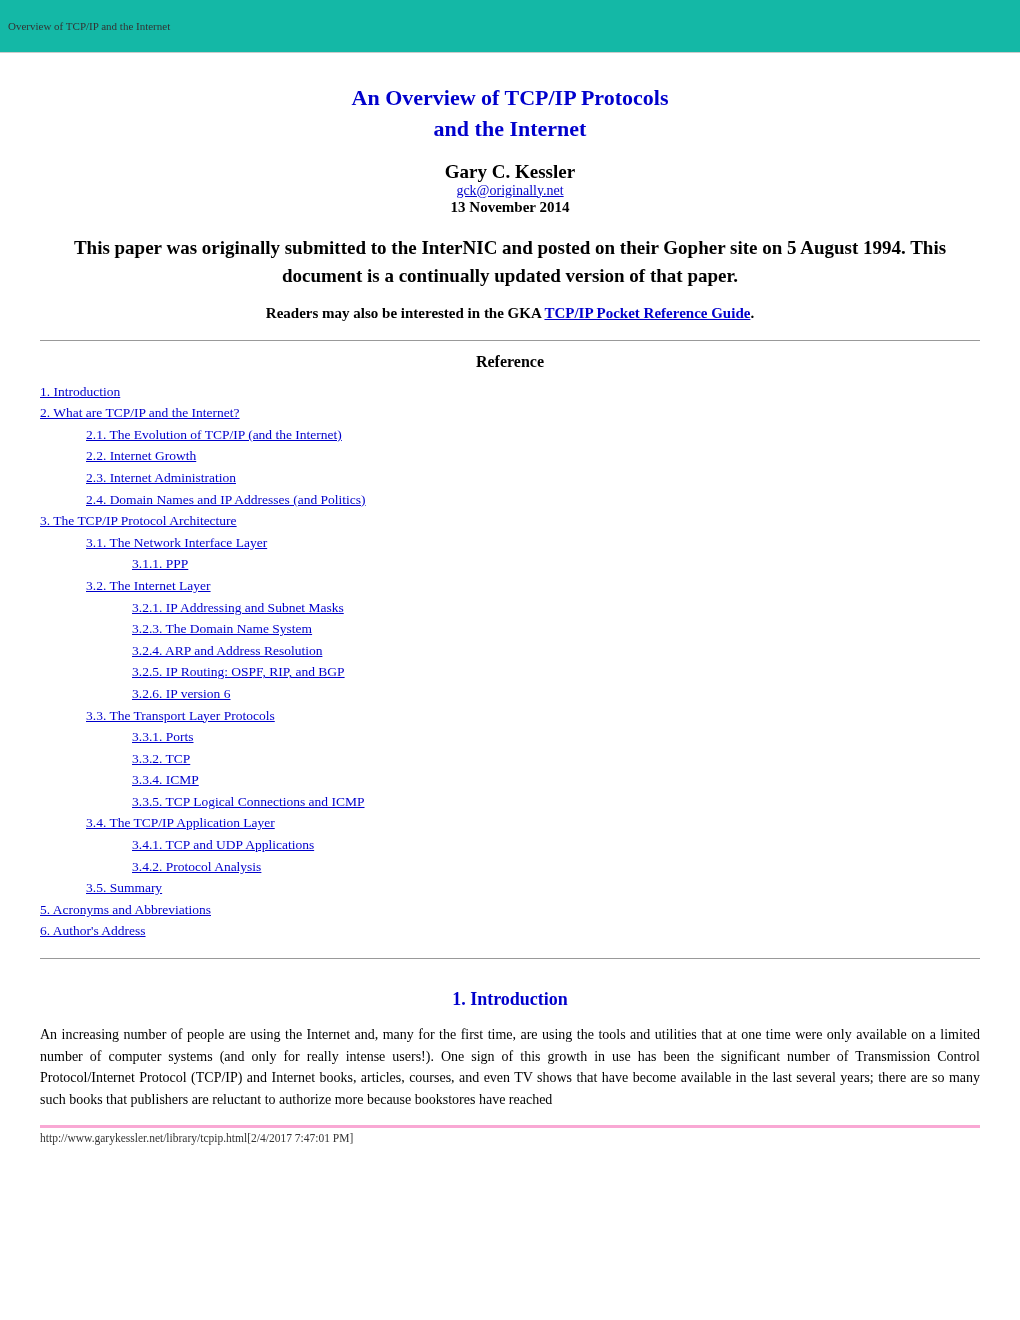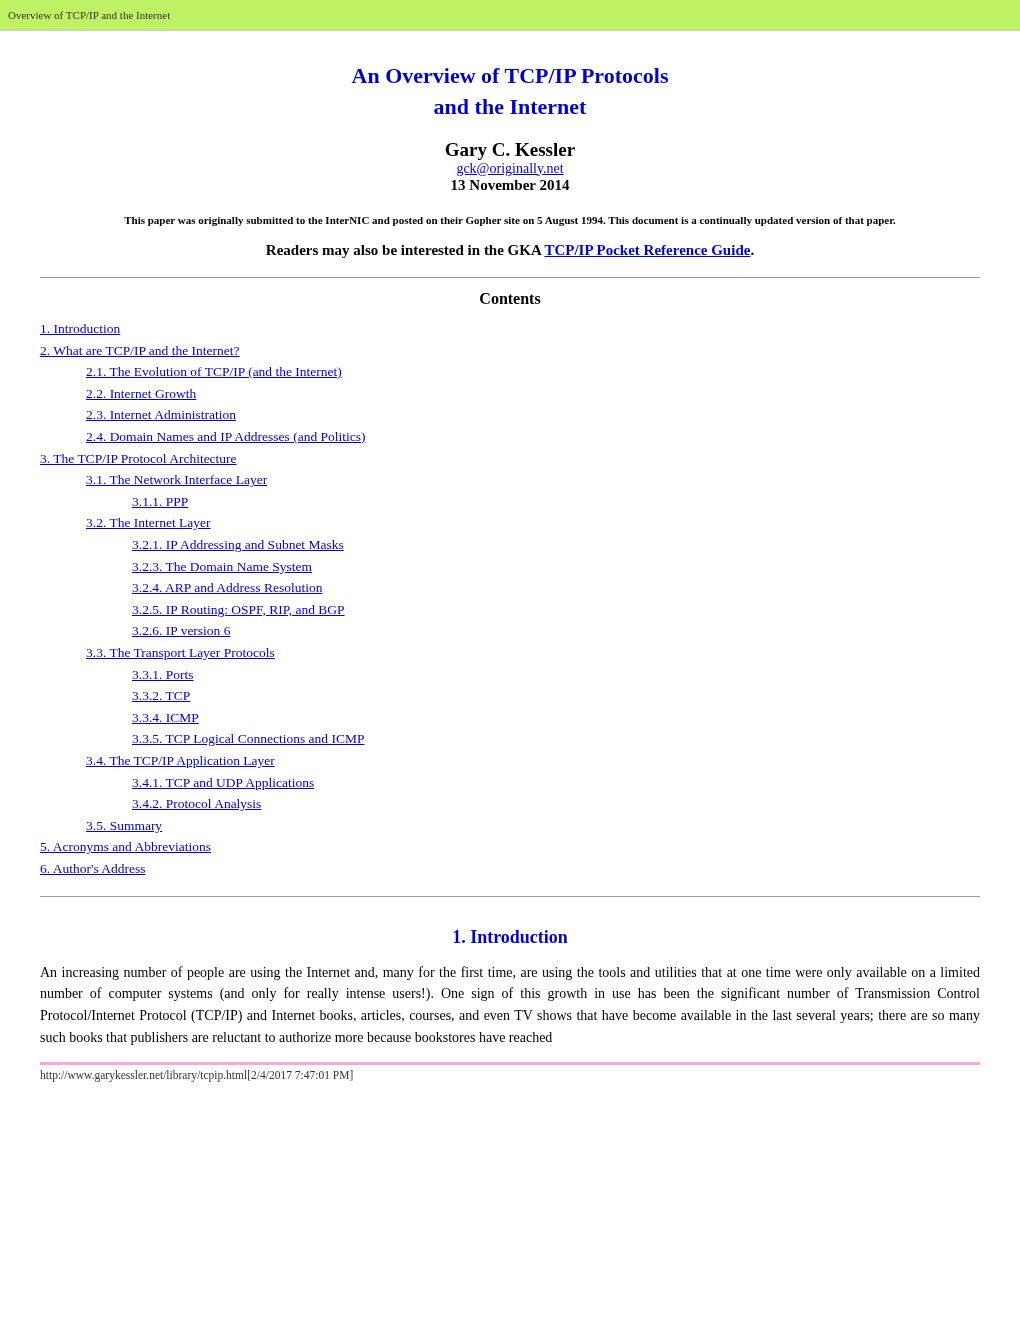--- a/index.html
+++ b/index.html
@@ -3,23 +3,23 @@
   <meta charset="utf-8">
   <style>
     * { margin: 0; padding: 0; box-sizing: border-box; }
     body {
       font-family: Times New Roman, Times, serif;
       font-size: 14px;
       background: #fff;
       color: #000;
     }
     .browser-bar {
-      background: #bef264;
+      background: #14b8a6;
       border-bottom: 1px solid #ccc;
-      padding: 9px 8px;
+      padding: 20px 8px;
       font-size: 11px;
       color: #333;
     }
     .page-content {
       padding: 10px 40px 10px 40px;
       max-width: 1020px;
       margin: 0 auto;
     }
     .page-title-area {
       text-align: center;
@@ -46,21 +46,21 @@
       text-decoration: underline;
       font-size: 14px;
     }
     .author-area .author-date {
       font-weight: bold;
       font-size: 15px;
     }
     .abstract {
       text-align: center;
       font-weight: bold;
-      font-size: 11px;
+      font-size: 19px;
       margin-bottom: 14px;
       line-height: 1.5;
     }
     .readers-note {
       text-align: center;
       font-weight: bold;
       font-size: 15px;
       margin-bottom: 18px;
     }
     .readers-note a {
@@ -141,21 +141,21 @@
     <span>This paper was originally submitted to the InterNIC and posted on their Gopher site on 5 August 1994. This document is a continually updated version of that paper.</span>
   </div>
 
   <div class="readers-note">
     <span>Readers may also be interested in the GKA </span><a href="#">TCP/IP Pocket Reference Guide</a><span>.</span>
   </div>
 
   <hr>
 
   <div class="contents-section">
-    <div class="contents-title">Contents</div>
+    <div class="contents-title">Reference</div>
     <div id="toc-list">
         <a class="toc-link toc-l0" href="#intro">1. Introduction</a>
         <a class="toc-link toc-l0" href="#section2">2. What are TCP/IP and the Internet?</a>
         <a class="toc-link toc-l1" href="#s21">2.1. The Evolution of TCP/IP (and the Internet)</a>
         <a class="toc-link toc-l1" href="#s22">2.2. Internet Growth</a>
         <a class="toc-link toc-l1" href="#s23">2.3. Internet Administration</a>
         <a class="toc-link toc-l1" href="#s24">2.4. Domain Names and IP Addresses (and Politics)</a>
         <a class="toc-link toc-l0" href="#section3">3. The TCP/IP Protocol Architecture</a>
         <a class="toc-link toc-l1" href="#s31">3.1. The Network Interface Layer</a>
         <a class="toc-link toc-l2" href="#s311">3.1.1. PPP</a>

